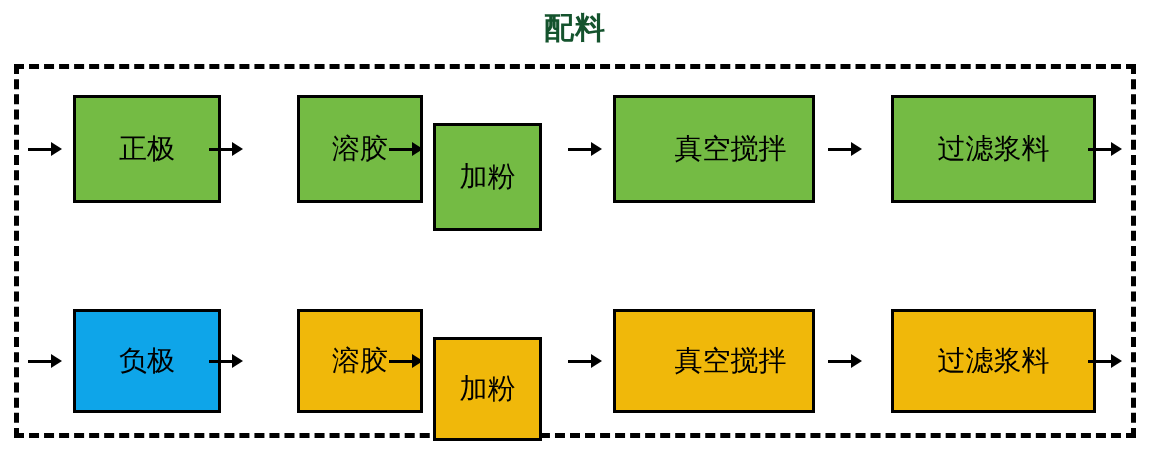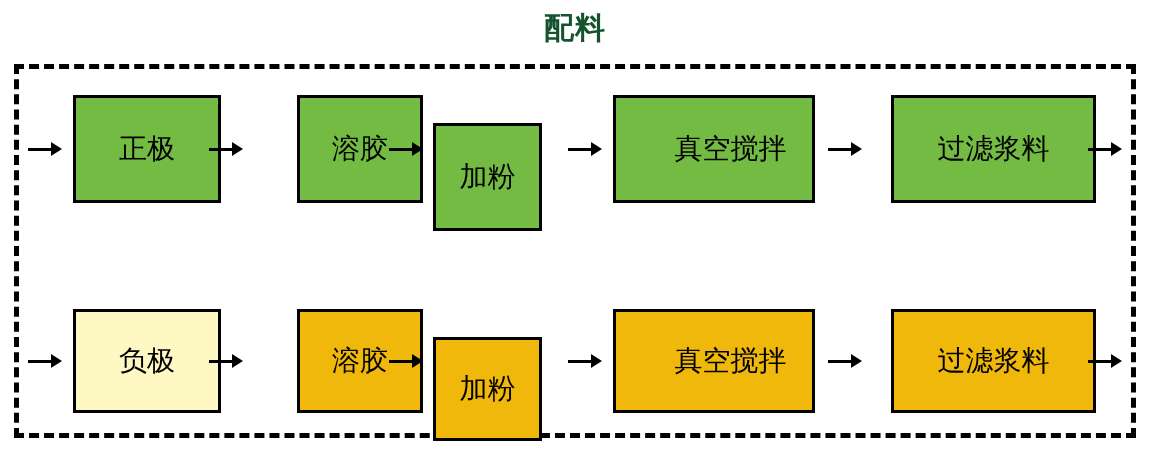--- a/index.html
+++ b/index.html
@@ -118,21 +118,21 @@
   <div class="box r1 c5" style="background-color: rgb(116, 187, 68);">过滤浆料</div>
   <div class="arrow r1 a5">
       <span class="shaft"></span>
       <span class="head"></span>
     </div>
 
   <div class="arrow r2 a0">
       <span class="shaft"></span>
       <span class="head"></span>
     </div>
-  <div class="box r2 c1" style="background-color: #fef9c3;">负极</div>
+  <div class="box r2 c1" style="background-color: #0ea5e9;">负极</div>
   <div class="arrow r2 a1">
       <span class="shaft"></span>
       <span class="head"></span>
     </div>
   <div class="box r2 c2" style="background-color: rgb(240, 184, 10);">溶胶</div>
   <div class="arrow r2 a2">
       <span class="shaft"></span>
       <span class="head"></span>
     </div>
   <div class="box r2 c3" style="background-color: rgb(240, 184, 10);">加粉</div>

